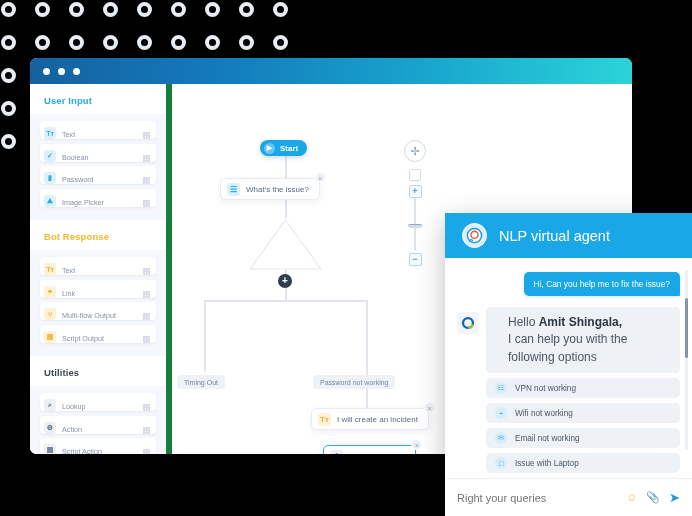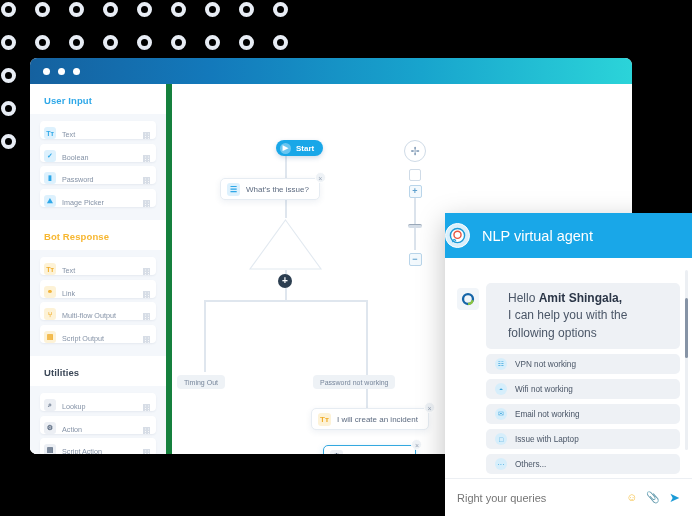--- a/index.html
+++ b/index.html
@@ -177,21 +177,21 @@
   .chat {
     position: absolute; left: 445px; top: 213px;
     width: 247px; height: 303px;
     background: #ffffff;
     box-shadow: 0 8px 26px rgba(0,0,0,0.25);
     display: flex; flex-direction: column;
     overflow: hidden;
   }
   .chat-head {
     height: 45px; background: #19a7e8;
-    display: flex; align-items: center; gap: 12px;
+    display: flex; align-items: center; padding-left: 17px; gap: 12px;
     flex: 0 0 auto;
   }
   .chat-logo {
     width: 25px; height: 25px; border-radius: 50%;
     background: #d9effb; border: 1.5px solid #ffffff;
     display: flex; align-items: center; justify-content: center;
   }
   .chat-title { color: #ffffff; font-size: 14.5px; }
   .chat-body {
     flex: 1; background: #ffffff; position: relative;
@@ -355,21 +355,21 @@
 
         <div class="edge v" style="left:113px; top:72px; height:22px;"></div>
         <div class="edge v" style="left:113px; top:116px; height:18px;"></div>
         <div class="edge v" style="left:113px; top:186px; height:4px;"></div>
         <div class="edge v" style="left:113px; top:204px; height:12px;"></div>
         <div class="edge h" style="left:32px; top:216px; width:162px;"></div>
         <div class="edge v" style="left:32px; top:216px; height:72px;"></div>
         <div class="edge v" style="left:194px; top:216px; height:128px;"></div>
         <div class="edge v" style="left:194px; top:275px; height:70px;"></div>
 
-        <div class="node" style="left:104px; top:56px;">
+        <div class="node" style="left:88px; top:56px;">
           <div class="pill start">
             <span class="pill-ico">▶</span>
             <span>Start</span>
           </div>
         </div>
 
         <div class="node" style="left:48px; top:94px;">
           <div class="card">
             <span class="card-ico ico-blue">☰</span>
             <span>What's the issue?</span>
@@ -437,20 +437,21 @@
         </svg>
       </div>
       <div class="chat-title">NLP virtual agent</div>
     </div>
 
     <div class="chat-body">
 
       <div class="chat-scroll-track"></div>
       <div class="chat-scroll"></div>
 
+      <div class="bubble-user">Hi, Can you help me to fix the issue?</div>
 
       <div class="bot-row">
         <div class="bot-avatar">
           <svg width="14" height="14" viewBox="0 0 24 24">
             <circle cx="12" cy="12" r="8.5" fill="none" stroke="#1565a8" stroke-width="4"></circle>
             <path d="M12 20.5 A8.5 8.5 0 0 0 20 14" fill="none" stroke="#8cc63f" stroke-width="4"></path>
           </svg>
         </div>
         <div class="bubble-bot">
           <span>Hello </span><b>Amit Shingala,</b><br>

